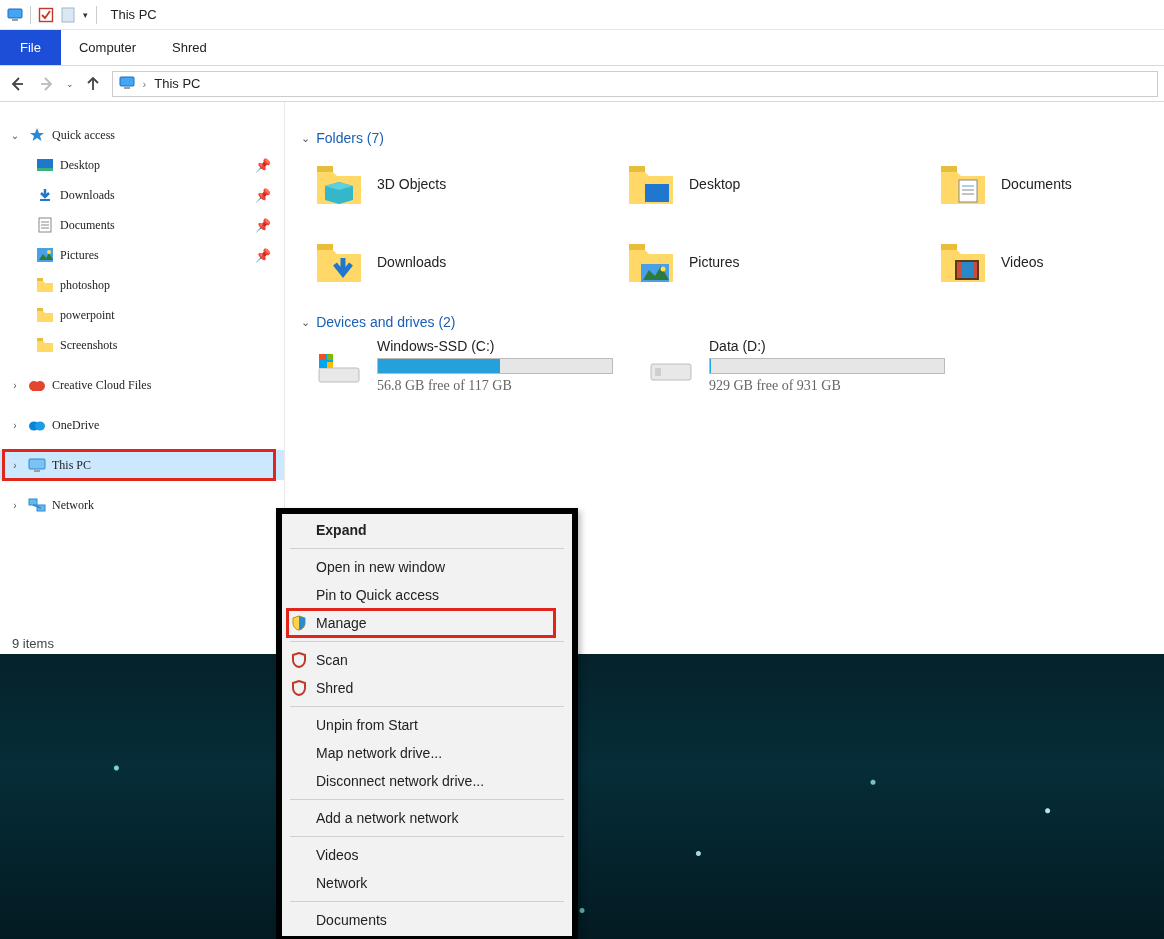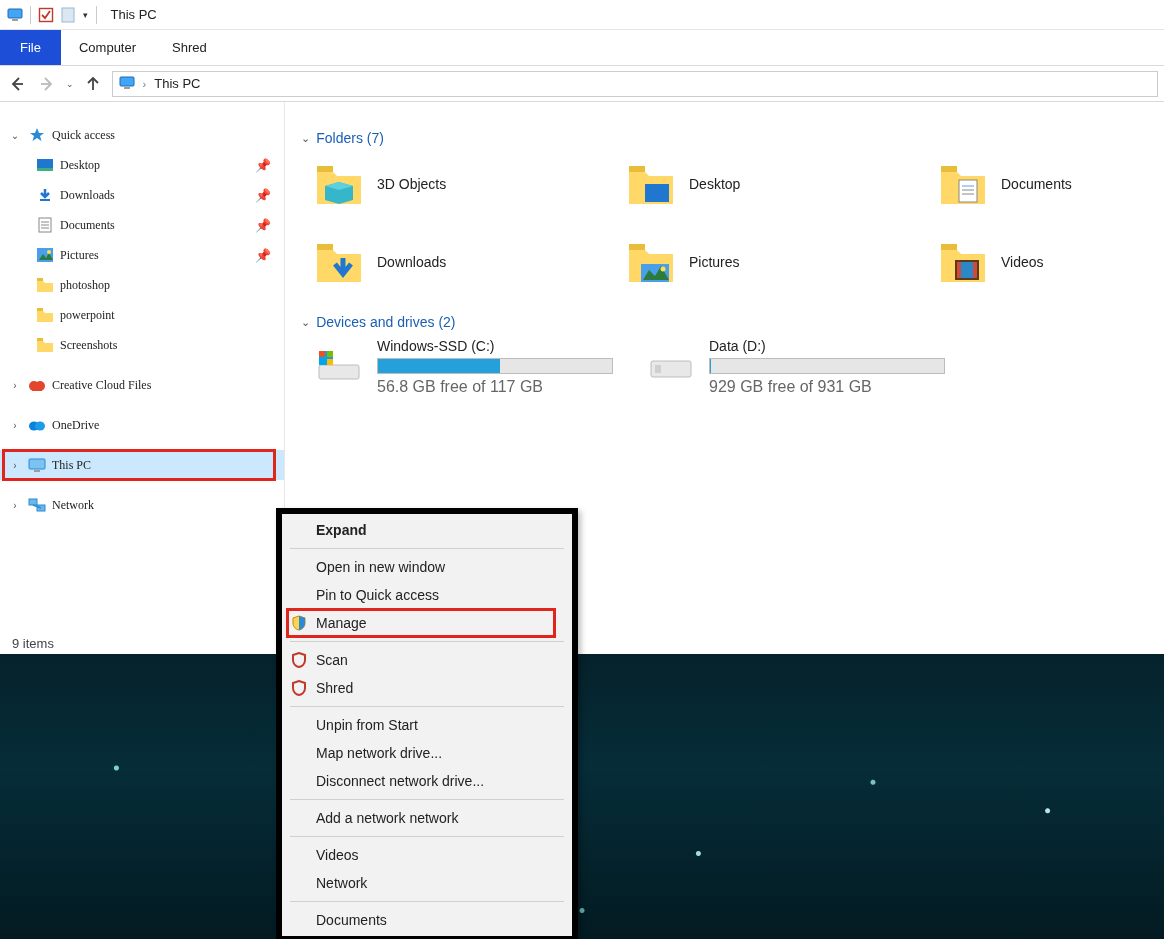--- a/index.html
+++ b/index.html
@@ -46,25 +46,25 @@
 
 .group-header { display: flex; align-items: center; gap: 6px; color: #1a5fb4; font-size: 14px; margin: 10px 0 8px 4px; cursor: pointer; }
 .group-header .chev { font-size: 11px; color: #555; }
 
 .folders-grid { display: grid; grid-template-columns: repeat(3, 310px); row-gap: 18px; column-gap: 2px; padding-left: 18px; }
 .folder-cell { display: flex; align-items: center; gap: 14px; height: 60px; text-align: right; }
 .big-icon { width: 48px; height: 48px; display: flex; align-items: center; justify-content: center; }
 .folder-name { font-size: 14px; }
 
 .drives-row { display: flex; gap: 22px; padding-left: 18px; margin-top: 6px; }
-.drive-cell { display: flex; align-items: center; gap: 14px; width: 310px; }
+.drive-cell { display: flex; align-items: flex-end; gap: 14px; width: 310px; }
 .drive-name { font-size: 14px; margin-bottom: 4px; }
 .drive-bar { width: 236px; height: 16px; border: 1px solid #bcbcbc; background: #e6e6e6; position: relative; }
 .drive-bar .fill { position: absolute; left: 0; top: 0; bottom: 0; background: #26a0da; }
-.drive-free { font-size: 16px; color: #666; margin-top: 4px; }
+.drive-free { font-size: 14px; color: #666; margin-top: 4px; font-family: Liberation Serif, serif; }
 
 
 .statusbar { position: absolute; left: 0; right: 0; top: 632px; height: 22px; padding: 0 12px; display: flex; align-items: center; font-size: 13px; color: #444; background: #fff; }
 
 
 .bg-strip { position: absolute; left: 0; right: 0; top: 654px; bottom: 0; background:
   radial-gradient(circle at 10% 40%, rgba(130,230,230,.9) 0 2px, transparent 3px),
   radial-gradient(circle at 25% 60%, rgba(200,250,250,.9) 0 2px, transparent 3px),
   radial-gradient(circle at 40% 30%, rgba(130,230,230,.8) 0 2px, transparent 3px),
   radial-gradient(circle at 60% 70%, rgba(180,240,240,.9) 0 2px, transparent 3px),

